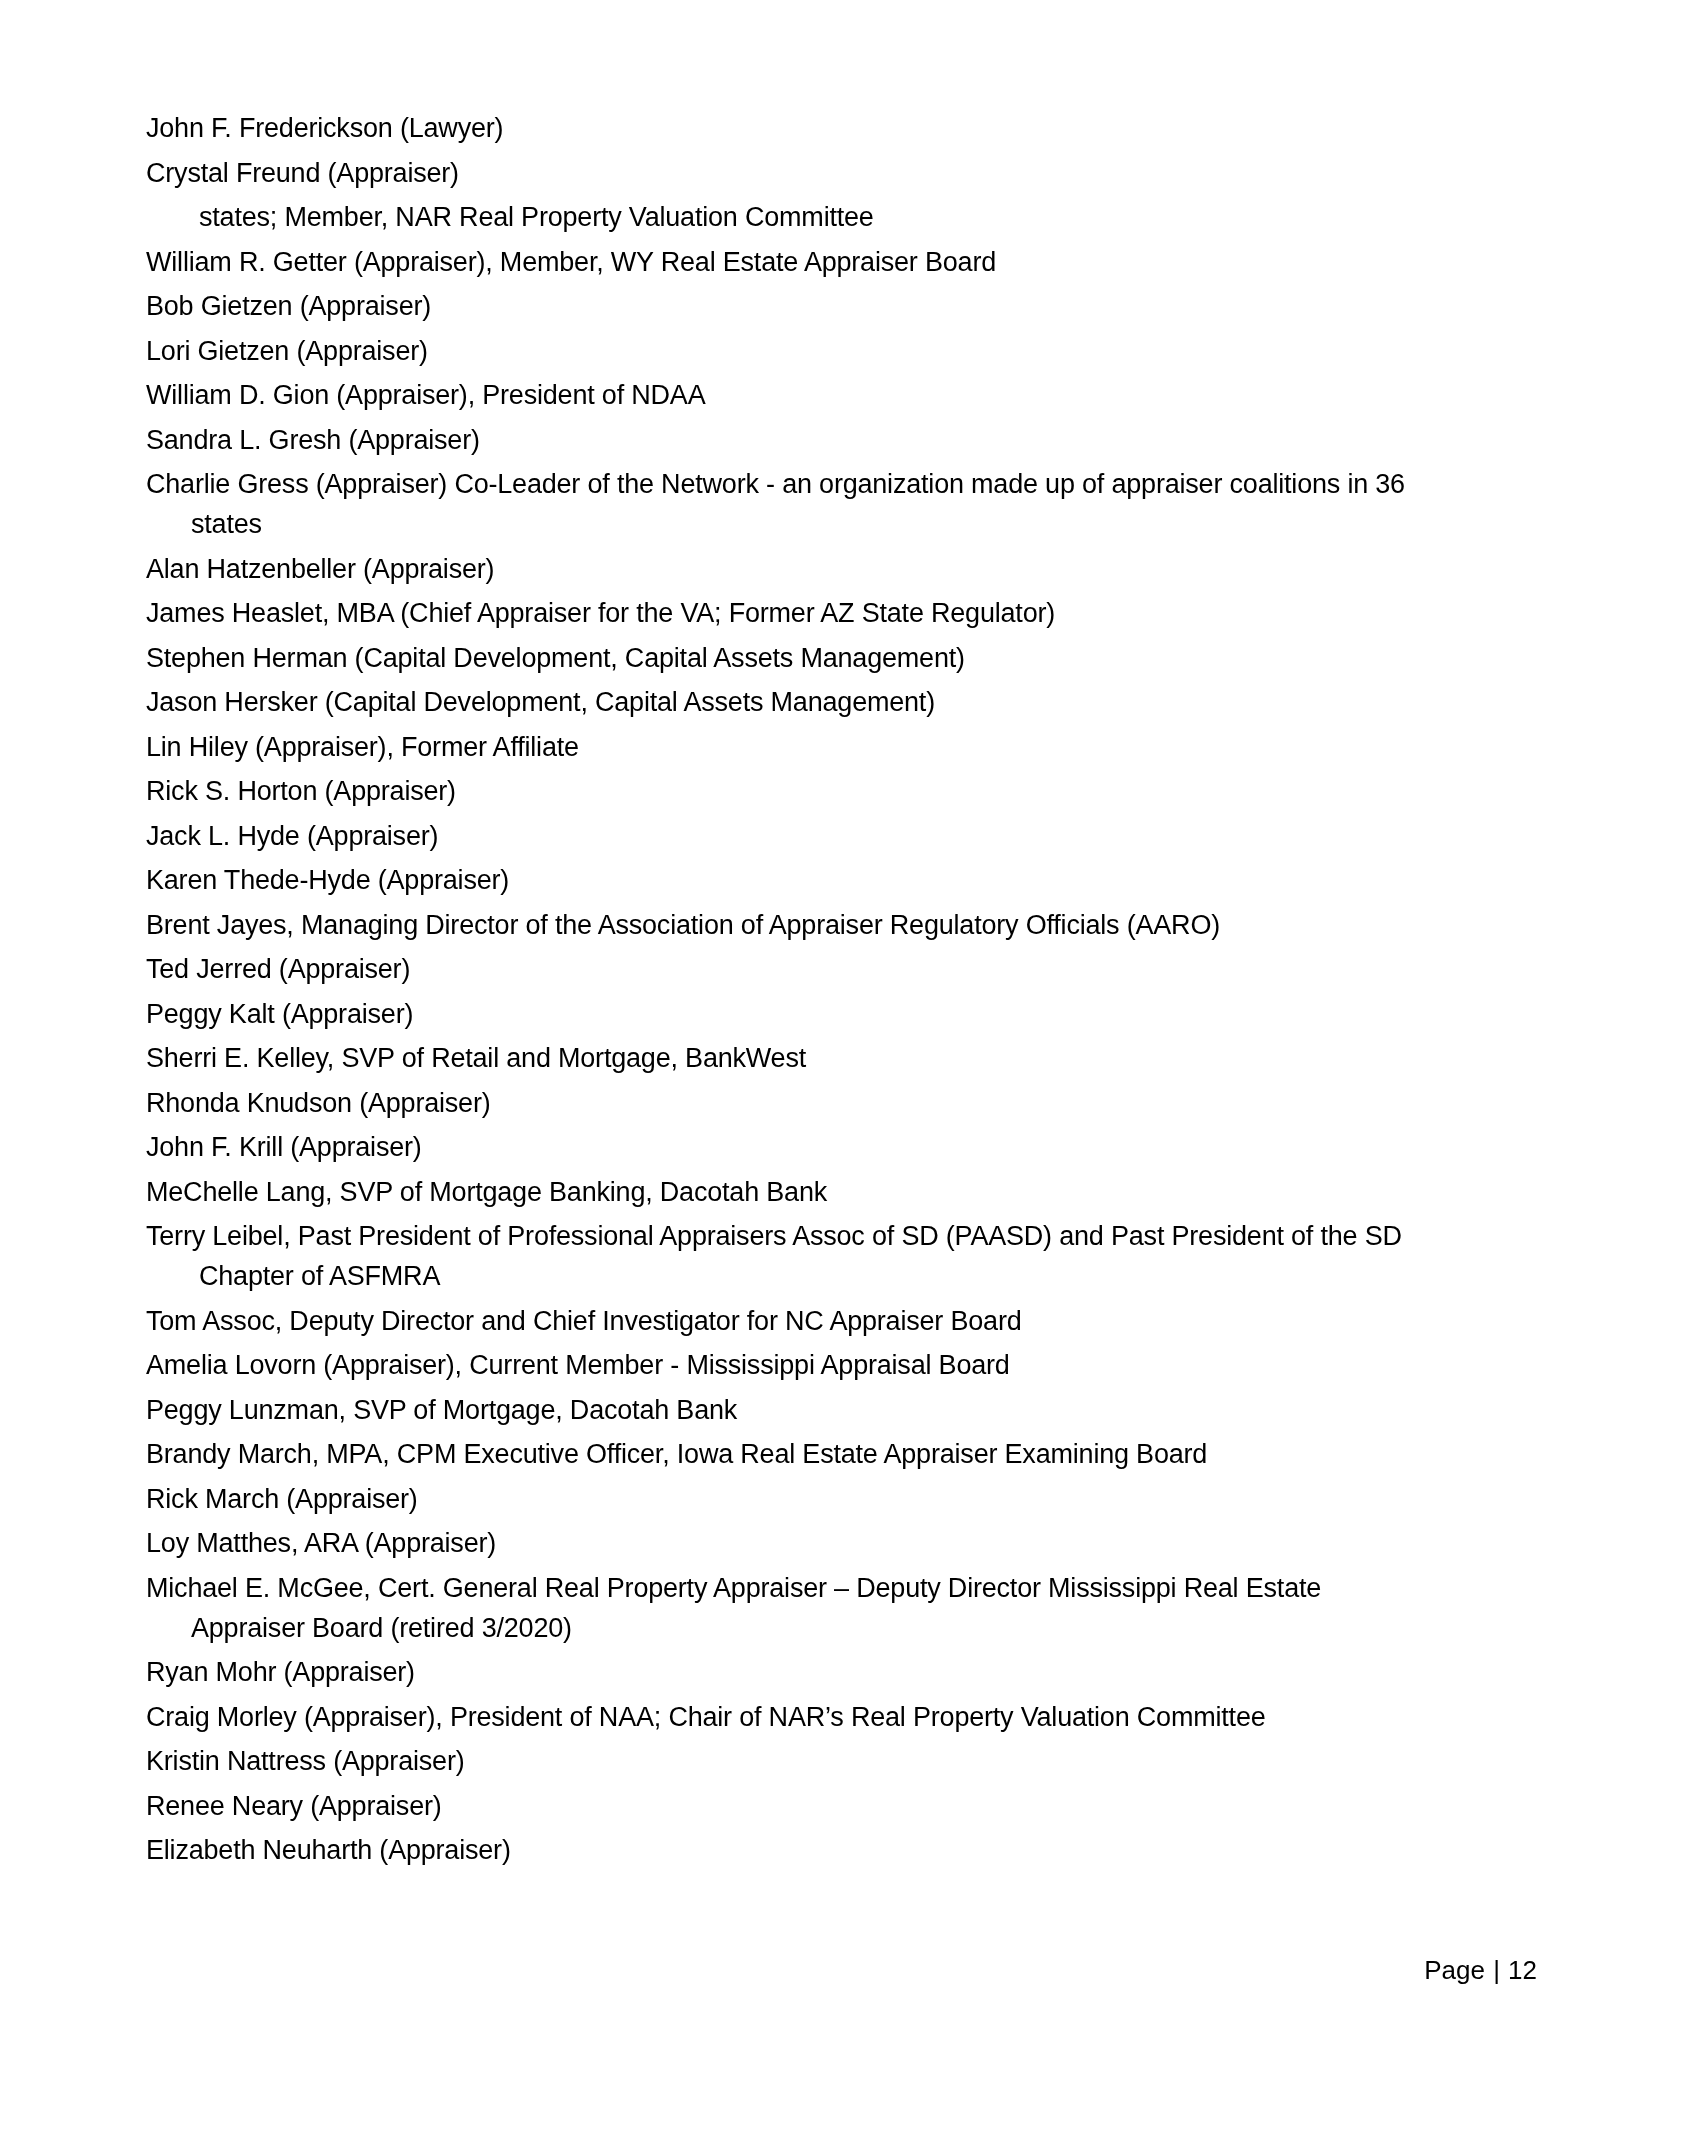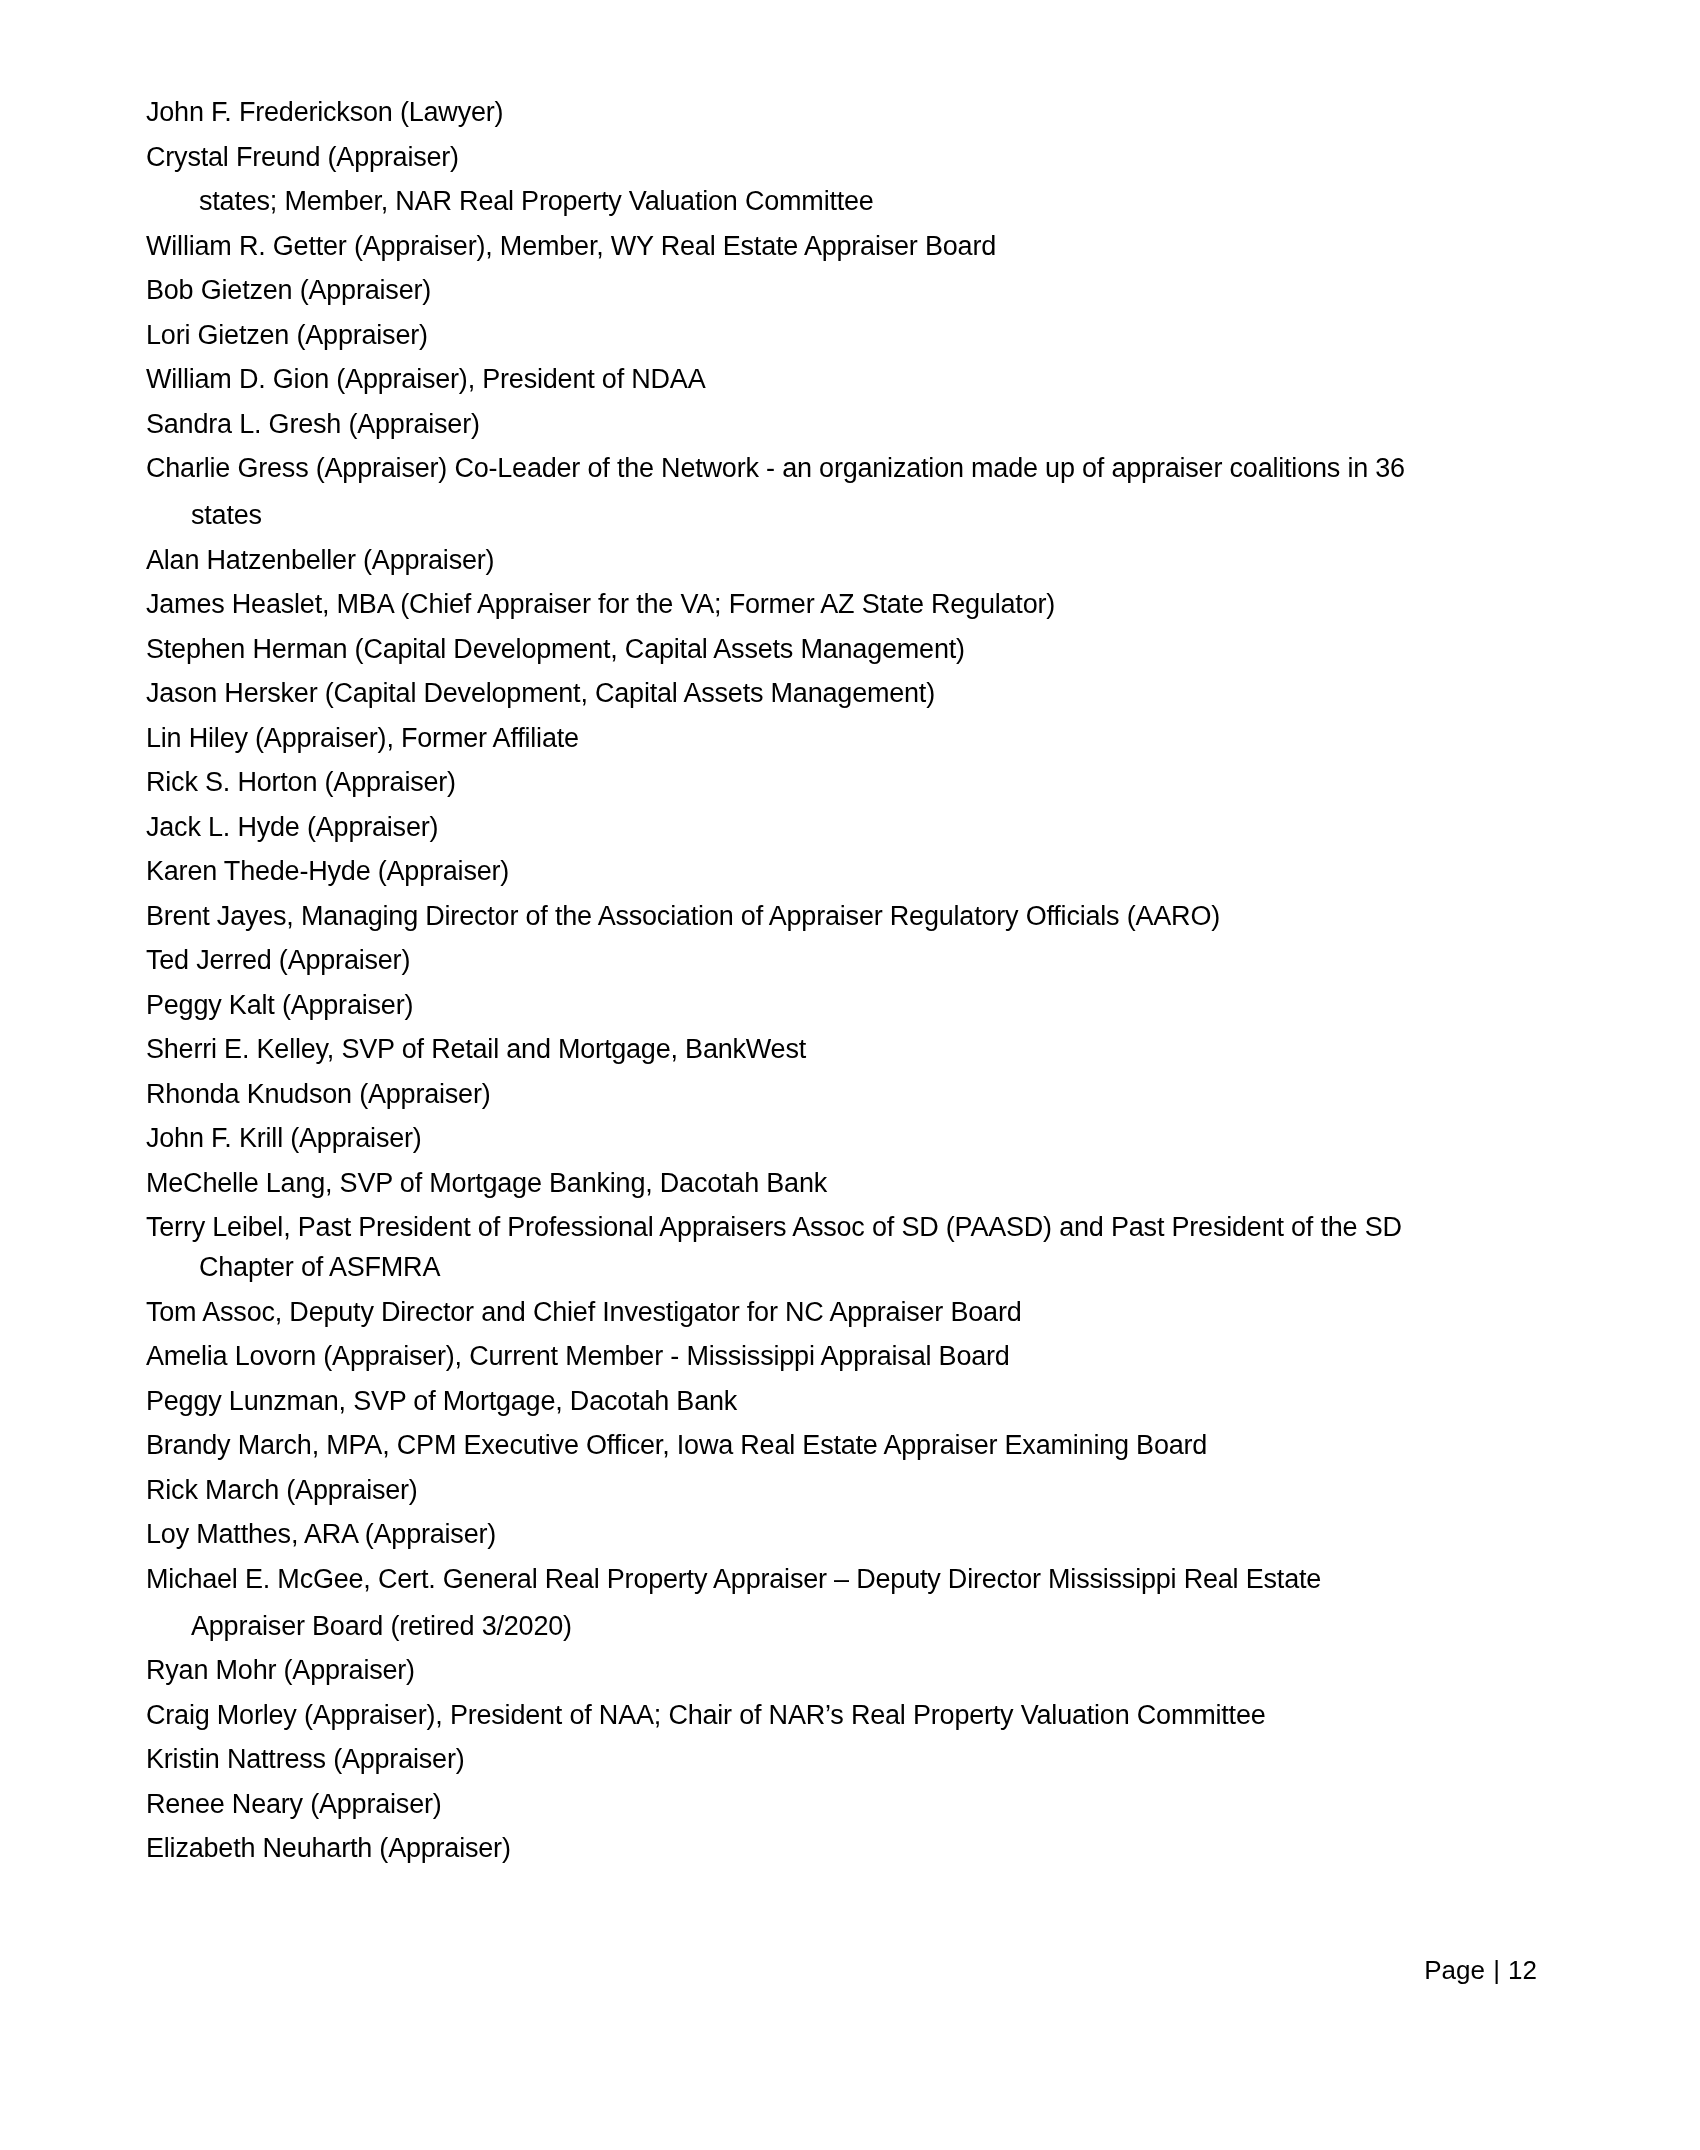--- a/index.html
+++ b/index.html
@@ -18,21 +18,21 @@
   .page {
     position: absolute;
     left: 0; top: 0;
     width: 1700px;
     height: 2151px;
     background: #ffffff;
   }
   .entries {
     position: absolute;
     left: 146px;
-    top: 92px;
+    top: 108px;
     width: 1451px;
     margin: 0;
     padding: 0;
     list-style: none;
   }
   .entry {
     margin: 0 0 4.5px 0;
     padding: 0;
     font-size: 27px;
     line-height: 40px;
@@ -41,21 +41,20 @@
   }
   .entry .line {
     display: block;
     white-space: nowrap;
   }
   .entry .line.cont {
     padding-left: 53px;
   }
   .entry .line.cont.small {
     padding-left: 45px;
-    margin-top: 7px;
   }
   .footer {
     position: absolute;
     right: 163px;
     top: 1954px;
     font-size: 26px;
     line-height: 33px;
     white-space: nowrap;
   }
   .footer .sep {

